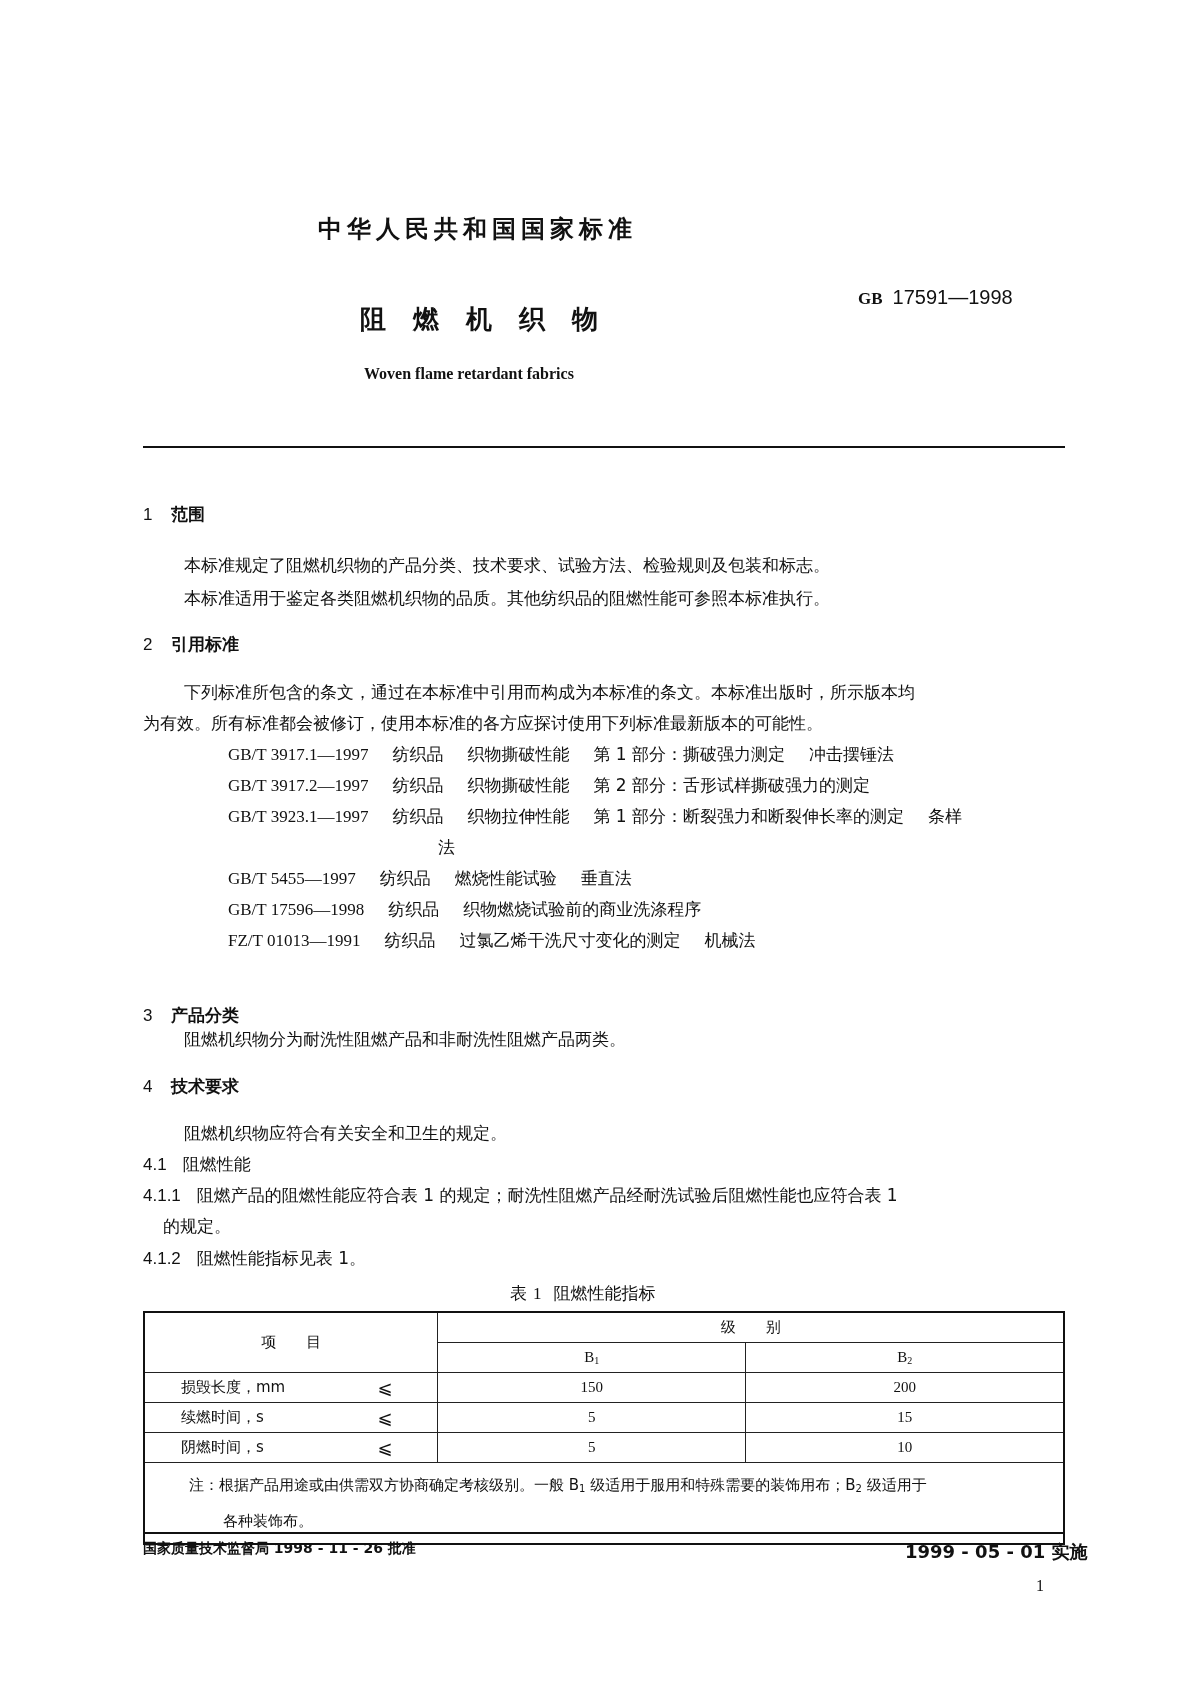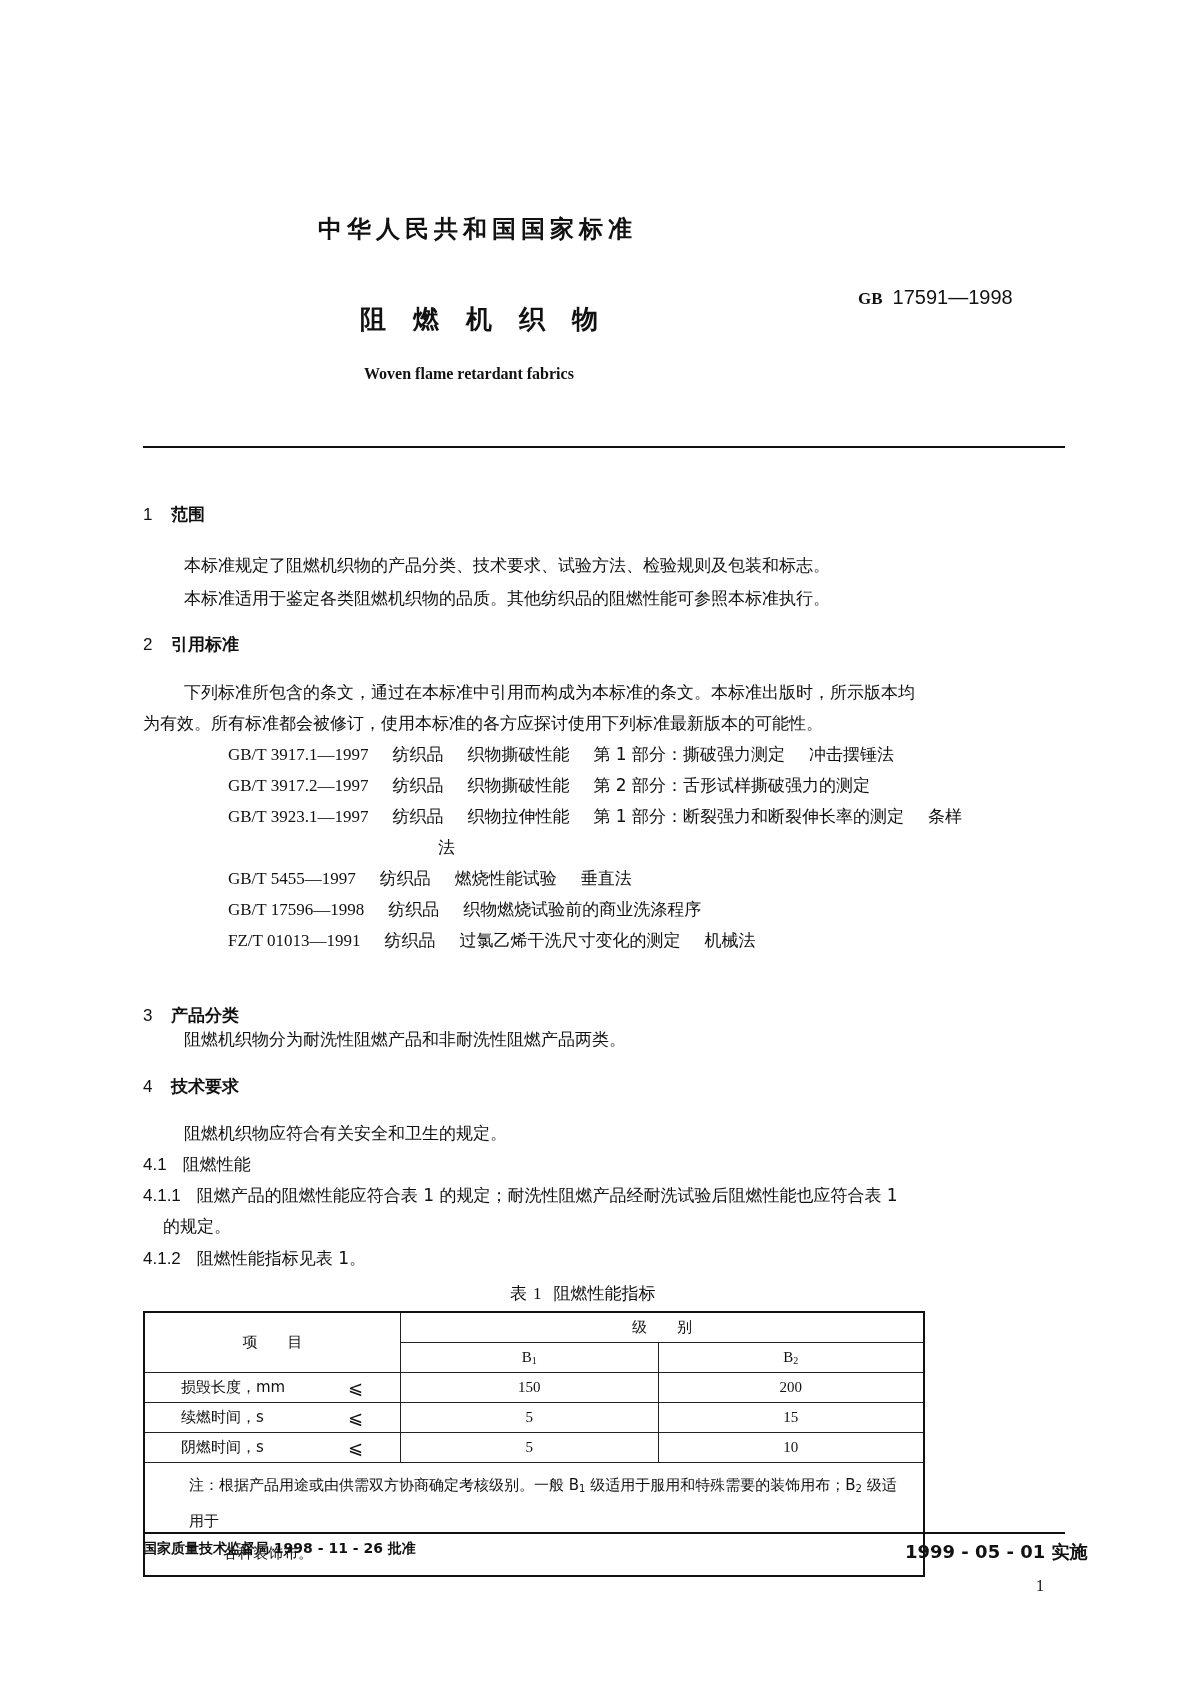--- a/index.html
+++ b/index.html
@@ -94,21 +94,21 @@
     .table-caption {
       left: 510px; top: 1282px;
       font-size: 17px;
       font-family: "DejaVu Sans", sans-serif;
     }
     .table-caption .num { font-family: "Liberation Serif", serif; margin: 0 12px 0 6px; }
 
     table.spec {
       position: absolute;
       left: 143px; top: 1311px;
-      width: 782px;
+      width: 922px;
       border-collapse: collapse;
       font-size: 15px;
       font-family: "DejaVu Sans", sans-serif;
       border: 2px solid #111;
     }
     table.spec td {
       border: 1px solid #222;
       height: 29px;
       padding: 0;
       text-align: center;

